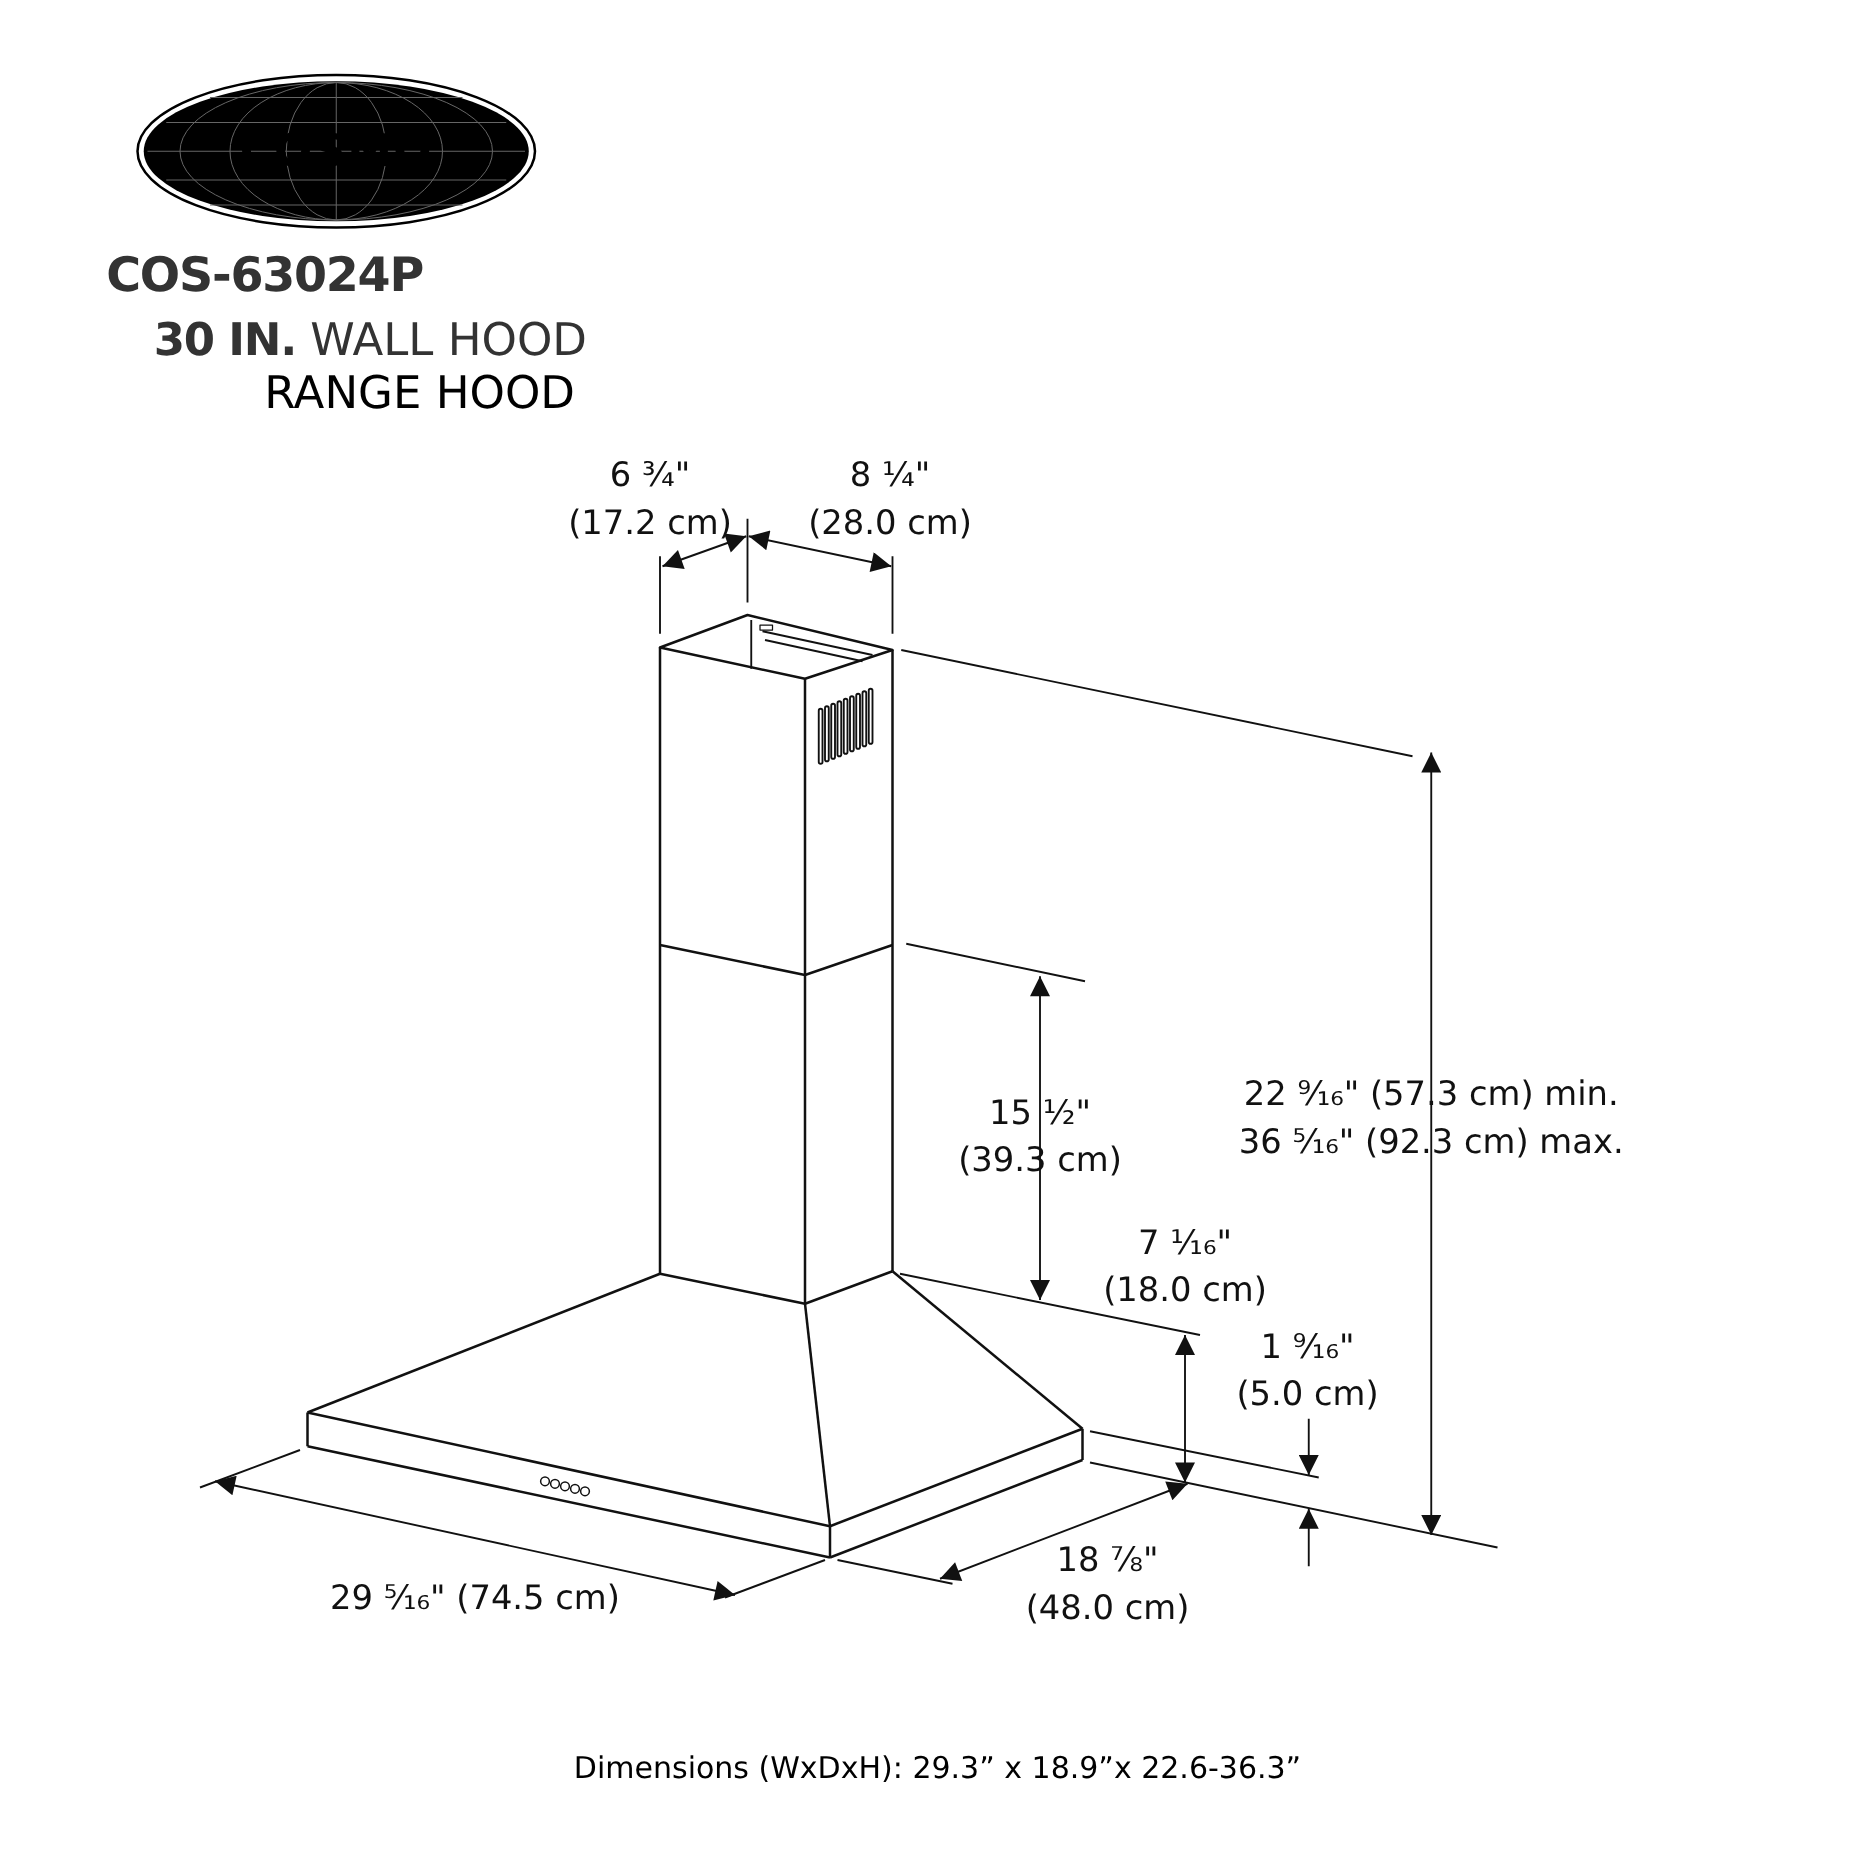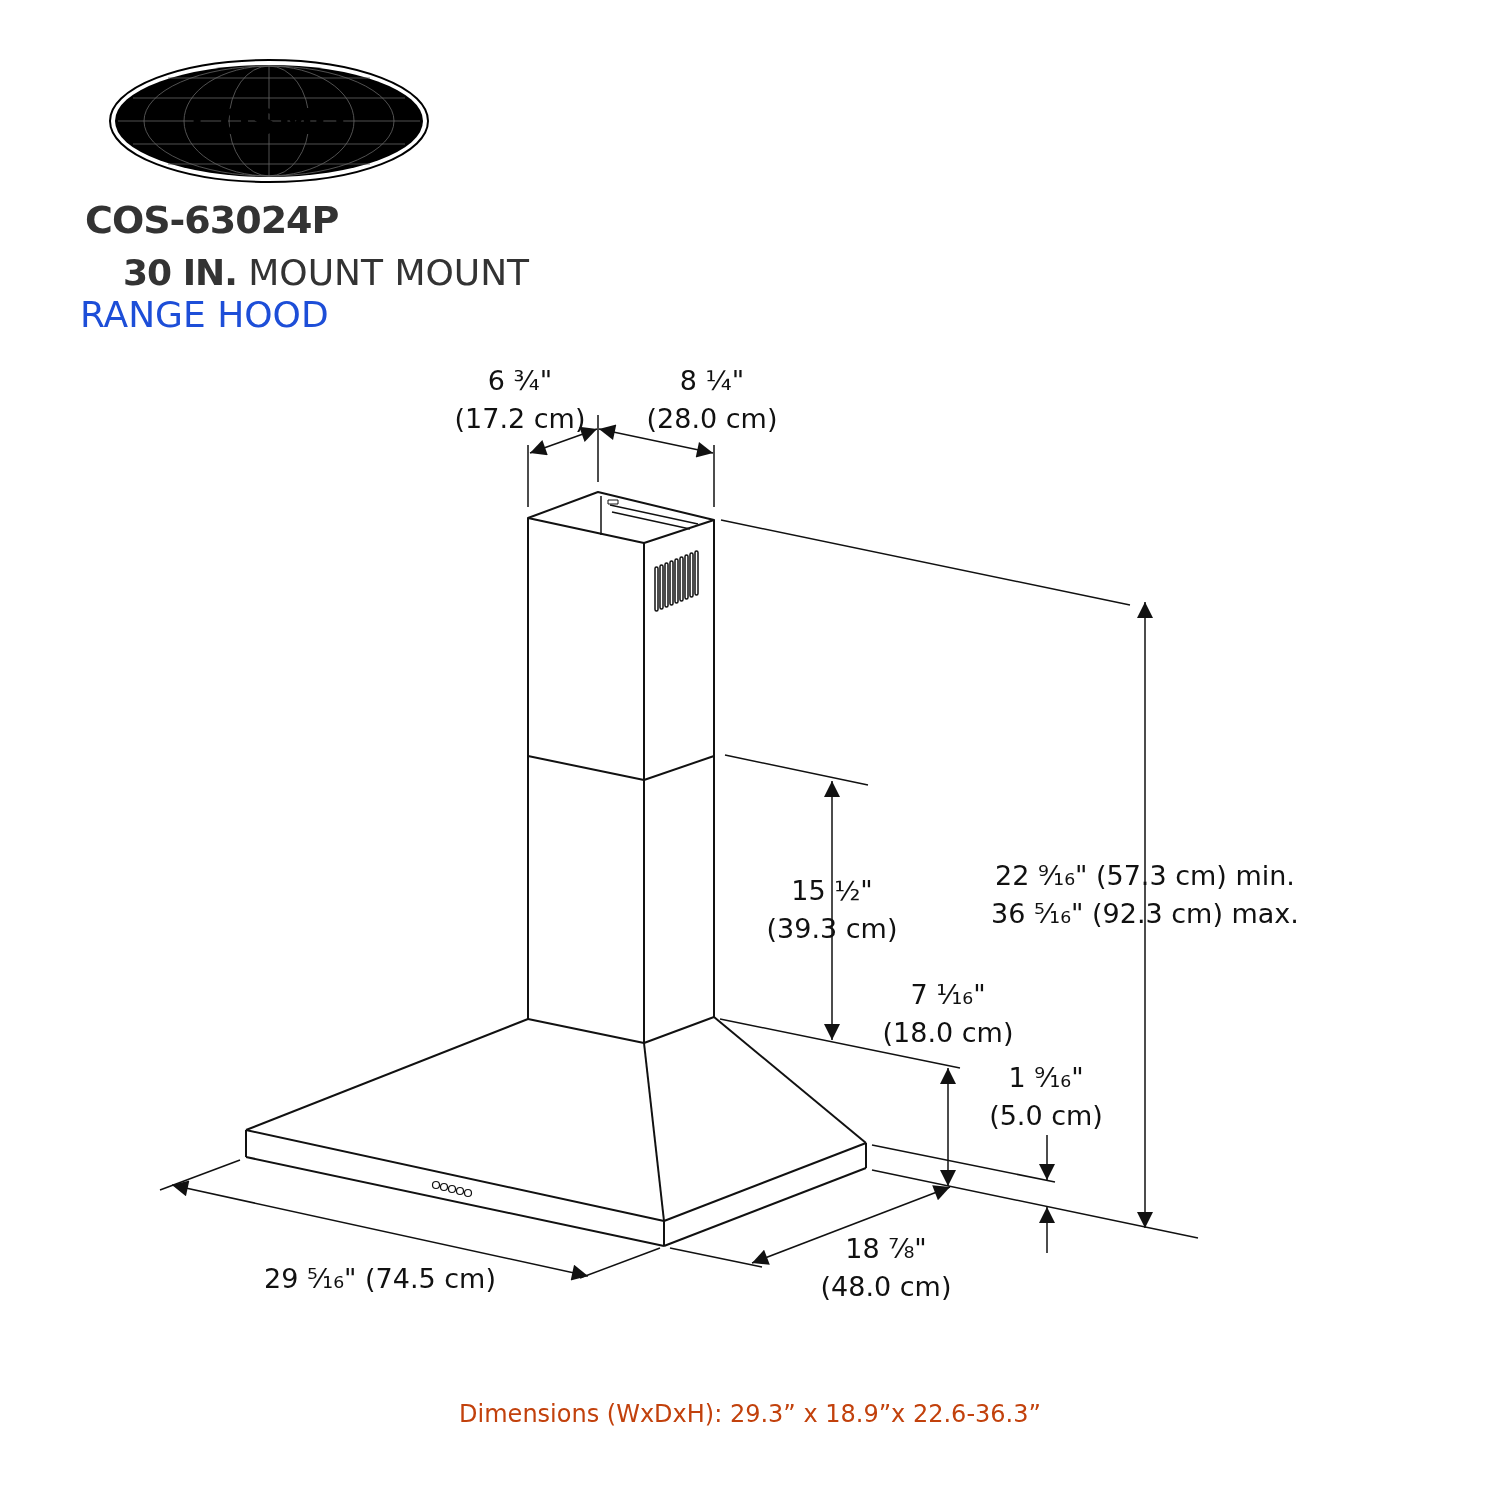--- a/index.html
+++ b/index.html
@@ -9,23 +9,23 @@
     .logo-wrap { left: 108px; top: 58px; width: 322px; height: 126px; }
     .logo-text { position: absolute; left: 0; top: 0; width: 322px; height: 126px;
                  display: flex; align-items: center; justify-content: center;
                  color: #000000; font-family: "DejaVu Sans", sans-serif; font-weight: bold;
                  font-size: 36px; letter-spacing: 1px; }
     .model { left: 85px; top: 198px; width: 370px; text-align: left; font-weight: bold;
              font-size: 38px; color: #333; letter-spacing: -1px; font-family: "DejaVu Sans", sans-serif; }
     .title1 { left: 80px; top: 252px; width: 380px; text-align: center; font-size: 36px; color: #333; white-space: nowrap; }
     .title1 b { font-weight: bold; letter-spacing: -1px; margin-left: 43px; }
     .title1 span.light { font-weight: normal; }
-    .title2 { left: 80px; top: 294px; width: 380px; text-align: left; font-size: 36px; color: #1d4ed8; }
+    .title2 { left: 80px; top: 294px; width: 380px; text-align: right; font-size: 36px; color: #000000; }
     .dim { font-size: 27px; color: #111; text-align: center; white-space: nowrap; line-height: 38px; }
-    .footer { left: 0; top: 1400px; width: 1500px; text-align: center; font-size: 24px; color: #c2410c; }
+    .footer { left: 0; top: 1400px; width: 1500px; text-align: center; font-size: 24px; color: #000000; }
     svg.drawing { position: absolute; left: 0; top: 0; }
   </style>
 </head>
 <body>
 
 <div class="abs logo-wrap">
   <svg width="322" height="126" viewBox="0 0 322 126">
     <ellipse cx="161" cy="63" rx="159" ry="61" fill="#fff" stroke="#000" stroke-width="2"></ellipse>
     <ellipse cx="161" cy="63" rx="154" ry="56" fill="#000"></ellipse>
     <g stroke="#666" stroke-width="0.8" fill="none">
@@ -39,21 +39,21 @@
       <ellipse cx="161" cy="63" rx="85" ry="55"></ellipse>
       <ellipse cx="161" cy="63" rx="125" ry="55"></ellipse>
     </g>
   </svg>
   <div class="logo-text">COSMO</div>
 </div>
 
 <div class="abs model">COS-63024P</div>
 <div class="abs title1">
   <b>30 IN.</b>
-  <span class="light">MOUNT MOUNT</span>
+  <span class="light">WALL HOOD</span>
 </div>
 <div class="abs title2">RANGE HOOD</div>
 
 <svg class="drawing" width="1500" height="1500" viewBox="0 0 1500 1500">
   <defs>
     <marker id="arr" viewBox="0 0 10 10" refX="10" refY="5" markerWidth="14" markerHeight="14" orient="auto-start-reverse" markerUnits="userSpaceOnUse">
       <path d="M0,1 L10,5 L0,9 z" fill="#111"></path>
     </marker>
     <marker id="arrL" viewBox="0 0 10 10" refX="10" refY="5" markerWidth="24" markerHeight="16" orient="auto-start-reverse" markerUnits="userSpaceOnUse">
       <path d="M0,0 L10,5 L0,10 z" fill="#111"></path>

